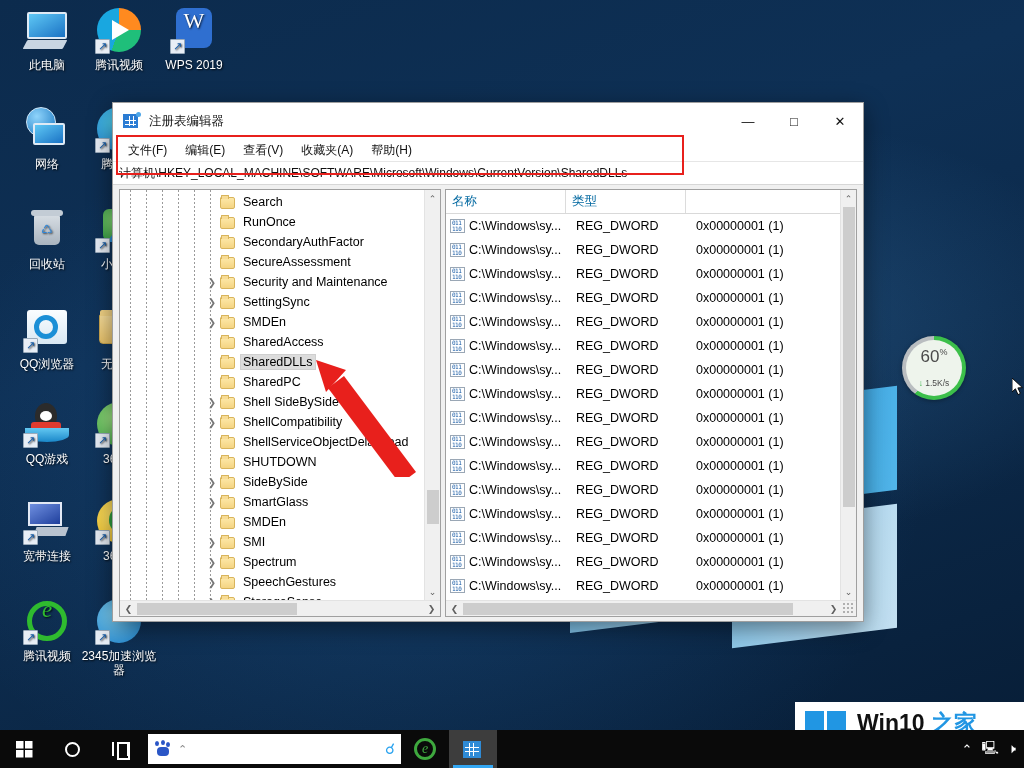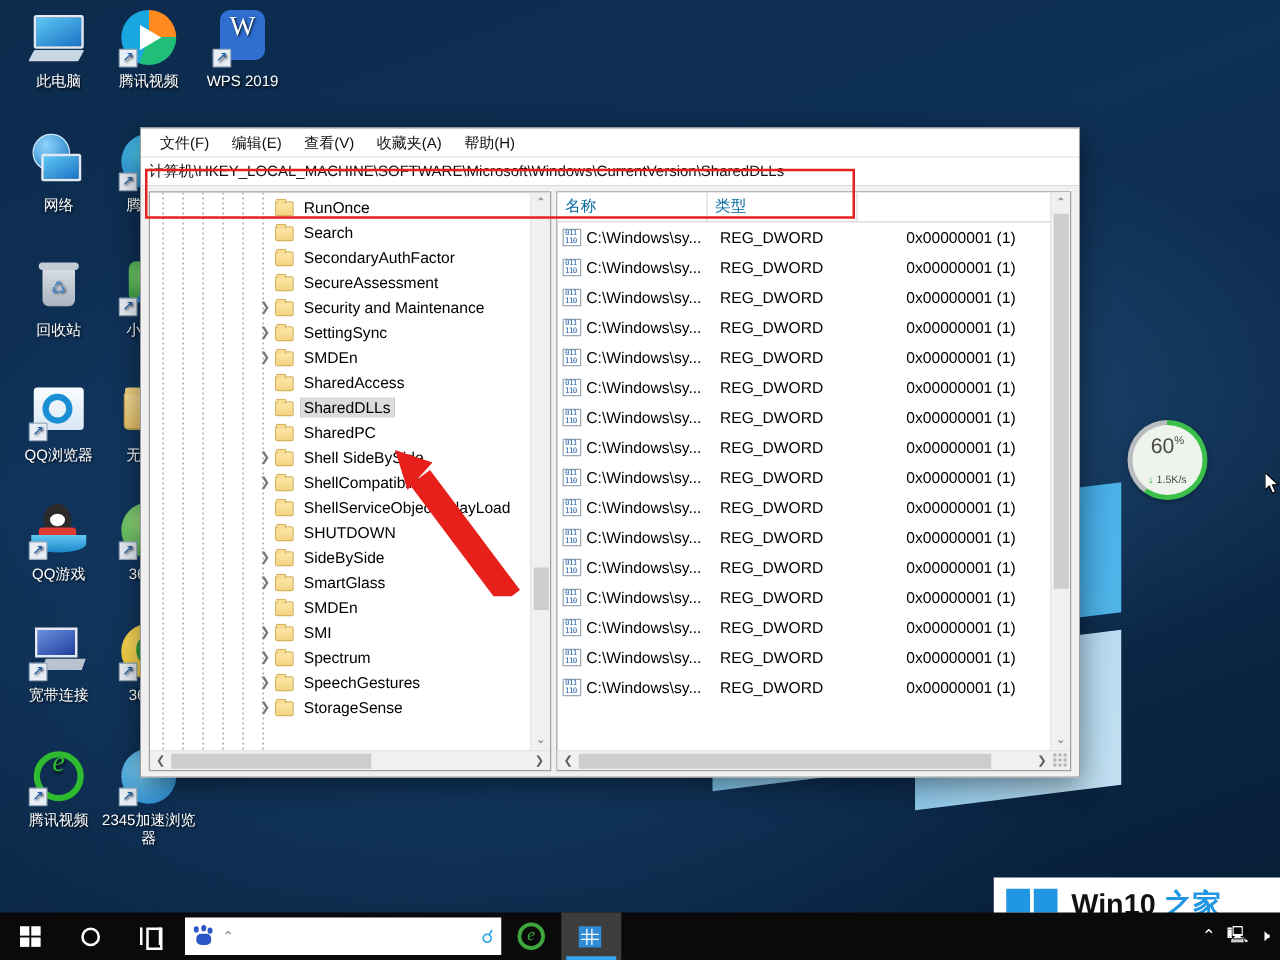--- a/index.html
+++ b/index.html
@@ -143,21 +143,21 @@
   #listBody { flex:1 1 auto; overflow: hidden; }
   .lrow { height: 24px; display: flex; align-items: center; font-size: 12.5px; color: #000; }
   .valIcon { width: 15px; height: 14px; margin: 0 4px 0 4px; flex: 0 0 15px; position: relative;
              background: #fff; border: 1px solid #9aa7b5; }
   .valIcon:before { content: "011"; position: absolute; left: 1px; top: -1px; font-size: 6px;
              color: #1d5fa8; letter-spacing: -0.5px; font-family: "DejaVu Sans Mono", monospace; }
   .valIcon:after { content: "110"; position: absolute; left: 1px; top: 5px; font-size: 6px;
              color: #1d5fa8; letter-spacing: -0.5px; font-family: "DejaVu Sans Mono", monospace; }
   .cell-name { width: 101px; overflow: hidden; white-space: nowrap; }
   .cell-type { width: 120px; padding-left: 6px; }
-  .cell-data { flex: 1 1 auto; padding-left: 6px; margin-left: 29px; }
+  .cell-data { flex: 1 1 auto; padding-left: 6px; }
 
   
   .vsb { position: absolute; right: 0; top: 0; bottom: 0; width: 16px; background: #f0f0f0;
          border-left: 1px solid #e3e3e3; }
   .sbArrow { height: 17px; display: flex; align-items: center; justify-content: center;
              font-size: 9px; color: #606060; }
   .vthumb { position: absolute; left: 2px; width: 12px; background: #cdcdcd; }
   .hsb { height: 16px; flex: 0 0 16px; background: #f0f0f0; border-top: 1px solid #e3e3e3;
          display: flex; align-items: center; position: relative; }
   .hArrow { width: 17px; text-align: center; font-size: 9px; color: #606060; }
@@ -371,20 +371,30 @@
     <div id="sbRate"><b>↓</b> <span>1.5K/s</span></div>
   </div>
 </div>
 
 <svg id="cursor" viewBox="0 0 12 18">
   <polygon points="0,0 0,14 3.4,10.8 6,16.6 8.4,15.4 5.9,9.9 10.4,9.6" fill="#fff" stroke="#000" stroke-width="0.9"></polygon>
 </svg>
 
 <div id="regwin">
 
+  <div id="titlebar">
+    <div id="titleIcon">
+      <span class="regGlyph"></span>
+        <span class="regDot"></span>
+    </div>
+    <div id="titleText">注册表编辑器</div>
+    <button class="winbtn" id="btnMin">—</button>
+    <button class="winbtn" id="btnMax">□</button>
+    <button class="winbtn" id="btnClose">✕</button>
+  </div>
 
   <div id="menubar">
     <div class="menuitem">文件(F)</div>
     <div class="menuitem">编辑(E)</div>
     <div class="menuitem">查看(V)</div>
     <div class="menuitem">收藏夹(A)</div>
     <div class="menuitem">帮助(H)</div>
   </div>
 
   <div id="addrbar">计算机\HKEY_LOCAL_MACHINE\SOFTWARE\Microsoft\Windows\CurrentVersion\SharedDLLs</div>
@@ -400,28 +410,28 @@
           <span style="left:58px"></span>
             <span style="left:74px"></span>
             <span style="left:90px"></span>
         </div>
         <div id="treeInner">
             <div class="trow">
               <span class="exp"></span>
               <span class="fold">
                 <i></i>
               </span>
+              <span class="tlabel">Search</span>
+            </div>
+            <div class="trow">
+              <span class="exp"></span>
+              <span class="fold">
+                <i></i>
+              </span>
               <span class="tlabel">RunOnce</span>
-            </div>
-            <div class="trow">
-              <span class="exp"></span>
-              <span class="fold">
-                <i></i>
-              </span>
-              <span class="tlabel">Search</span>
             </div>
             <div class="trow">
               <span class="exp"></span>
               <span class="fold">
                 <i></i>
               </span>
               <span class="tlabel">SecondaryAuthFactor</span>
             </div>
             <div class="trow">
               <span class="exp"></span>

